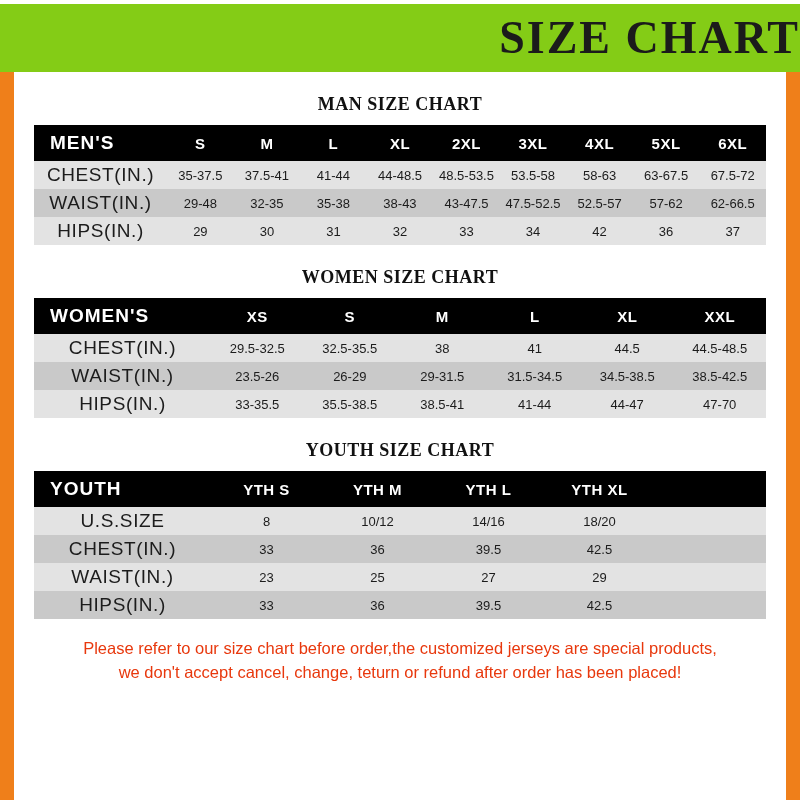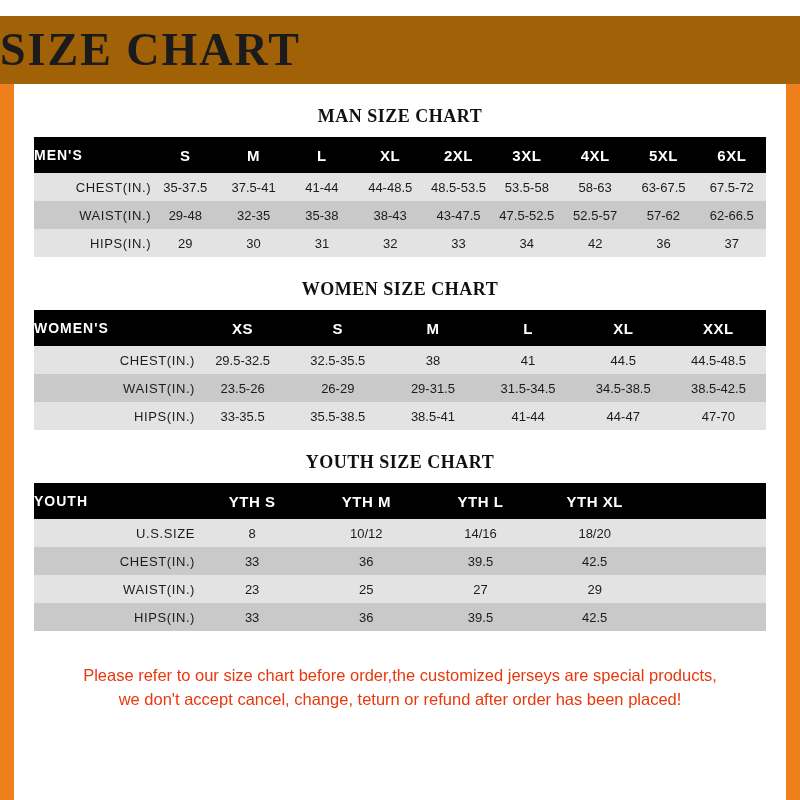--- a/index.html
+++ b/index.html
@@ -17,25 +17,25 @@
     position: relative;
     width: 800px;
     height: 800px;
     box-sizing: border-box;
     background: #fff;
     border-left: 14px solid #ef7f1a;
     border-right: 14px solid #ef7f1a;
   }
   .banner {
     height: 68px;
-    background: #a16207;
+    background: #84cc16;
     display: flex;
     align-items: center;
-    justify-content: flex-start;
-    margin: 16px -14px;
+    justify-content: flex-end;
+    margin: 4px -14px;
   }
   .banner-title {
     font-family: "Liberation Serif", serif;
     font-weight: bold;
     font-size: 46px;
     letter-spacing: 2px;
     color: #1b1b1b;
     line-height: 1;
   }
   .content {
@@ -71,46 +71,47 @@
   }
   table.size-table thead th {
     color: #fff;
     font-weight: bold;
     font-size: 15px;
     height: 36px;
     letter-spacing: 0.5px;
   }
   table.size-table thead th.rowlabel {
     text-align: left;
-    font-size: 14px;
+    padding-left: 16px;
+    font-size: 19px;
     letter-spacing: 1px;
   }
   table.size-table tbody tr.row-light {
     background: #e3e3e3;
   }
   table.size-table tbody tr.row-dark {
     background: #c9c9c9;
   }
   table.size-table tbody td.rowlabel {
-    font-size: 13px;
+    font-size: 19px;
     letter-spacing: 0.6px;
-    text-align: right;
+    text-align: center;
   }
   .men-table thead th.rowlabel { font-size: 17px; }
   .women-table thead th.rowlabel { font-size: 17px; }
   .youth-table thead th.rowlabel { font-size: 17px; margin-top: 43px; }
 
   .men-table th, .men-table td { font-size: 12.5px; }
   .women-table th, .women-table td { font-size: 14px; height: 31px; }
   .women-table thead th { font-size: 16px; height: 40px; }
   .youth-table th, .youth-table td { font-size: 14px; height: 31px; }
   .youth-table thead th { font-size: 16px; height: 40px; }
 
   .notice {
-    margin-top: 33px;
+    margin-top: 18px;
     text-align: center;
     color: #e8380d;
     font-size: 16.5px;
     line-height: 1.45;
     font-family: "Liberation Sans", sans-serif;
     padding: 0 4px;
   }
   .notice div { white-space: nowrap; }
 </style>
 </head>

